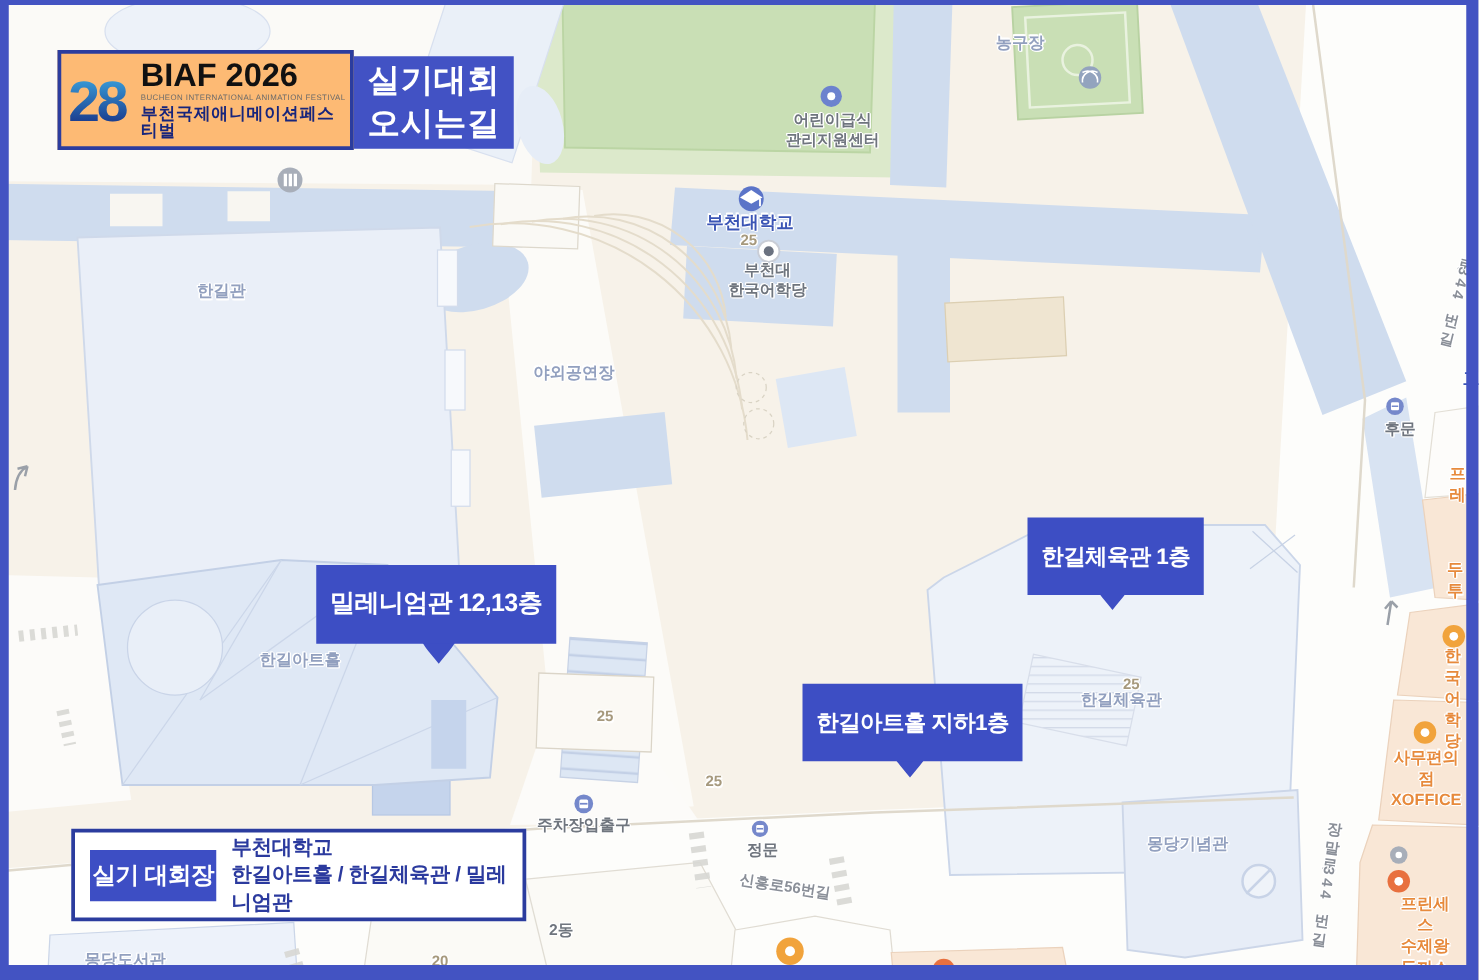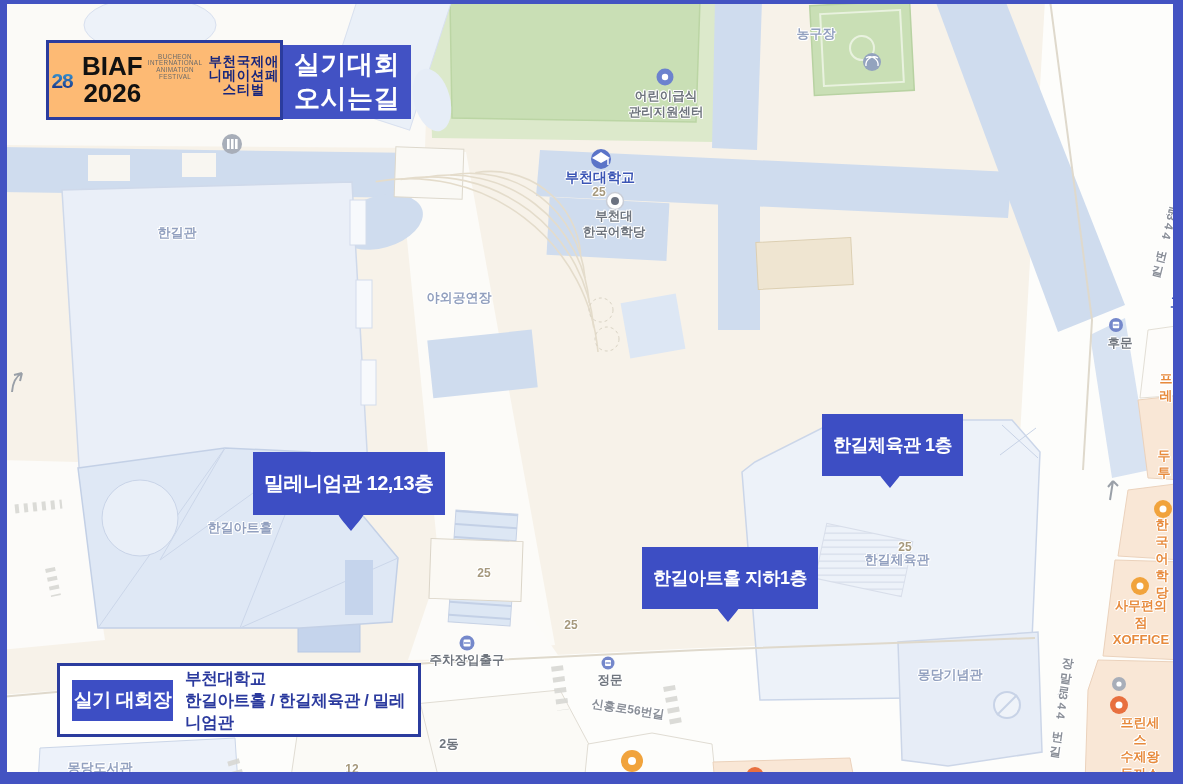--- a/index.html
+++ b/index.html
@@ -27,21 +27,21 @@
     position:absolute;z-index:14;background:#3D4EC4;color:#fff;
     font-weight:bold;font-size:18px;line-height:30px;height:30px;
     padding:16px 11px;white-space:nowrap;letter-spacing:-0.5px;
   }
   
   .logo-box{
     position:absolute;left:46px;top:40px;width:237px;height:80px;z-index:20;
     background:#fdba74;border:3px solid #2B3C9E;box-sizing:border-box;
     display:flex;align-items:center;justify-content:center;gap:7px;
   }
-  .logo-texts{display:flex;line-height:1.05;text-align:center;}
+  .logo-texts{display:flex;flex-direction:column;line-height:1.05;}
   .logo-title{font-size:26px;font-weight:bold;color:#111;letter-spacing:0;}
   .logo-sub-en{font-size:6.3px;color:#6a6a6a;letter-spacing:0.35px;margin-top:1px;}
   .logo-sub-ko{font-size:13.5px;font-weight:bold;color:#17257C;letter-spacing:0.6px;margin-top:2px;}
   .title-box{
     position:absolute;left:283px;top:45px;width:128px;height:74px;z-index:19;
     background:#4252C4;color:#fff;display:flex;align-items:center;justify-content:center;
     font-size:26px;font-weight:bold;line-height:1.3;white-space:pre-line;letter-spacing:0.5px;
   }
   
   .venue-banner{
@@ -258,21 +258,21 @@
   <div class="lbl num" style="left:599px;top:185px">25</div>
   <div class="lbl gray" style="left:614px;top:208px">부천대
 한국어학당</div>
   <div class="lbl bldg" style="left:177px;top:225px">한길관</div>
   <div class="lbl bldg" style="left:459px;top:290px">야외공연장</div>
   <div class="lbl bldg" style="left:240px;top:520px">한길아트홀</div>
   <div class="lbl num" style="left:905px;top:540px">25</div>
   <div class="lbl bldg" style="left:897px;top:552px">한길체육관</div>
   <div class="lbl bldg" style="left:950px;top:667px">몽당기념관</div>
   <div class="lbl bldg" style="left:100px;top:760px">몽당도서관</div>
-  <div class="lbl num" style="left:352px;top:762px">12</div>
+  <div class="lbl num" style="left:352px;top:762px">20</div>
   <div class="lbl gray" style="left:449px;top:736px">2동</div>
   <div class="lbl gray" style="left:467px;top:652px">주차장입출구</div>
   <div class="lbl gray" style="left:610px;top:672px">정문</div>
   <div class="lbl road" style="left:628px;top:702px;transform:translateX(-50%) rotate(9deg)">신흥로56번길</div>
   <div class="lbl gray" style="left:1120px;top:335px">후문</div>
   <div class="lbl road vert" style="left:1158px;top:198px;transform:rotate(14deg)">로344번길</div>
   <div class="lbl campus" style="left:1177px;top:293px">고</div>
   <div class="lbl orange" style="left:1166px;top:371px">프레</div>
   <div class="lbl orange" style="left:1164px;top:448px">두투</div>
   <div class="lbl orange" style="left:1162px;top:517px">한국어학당</div>

